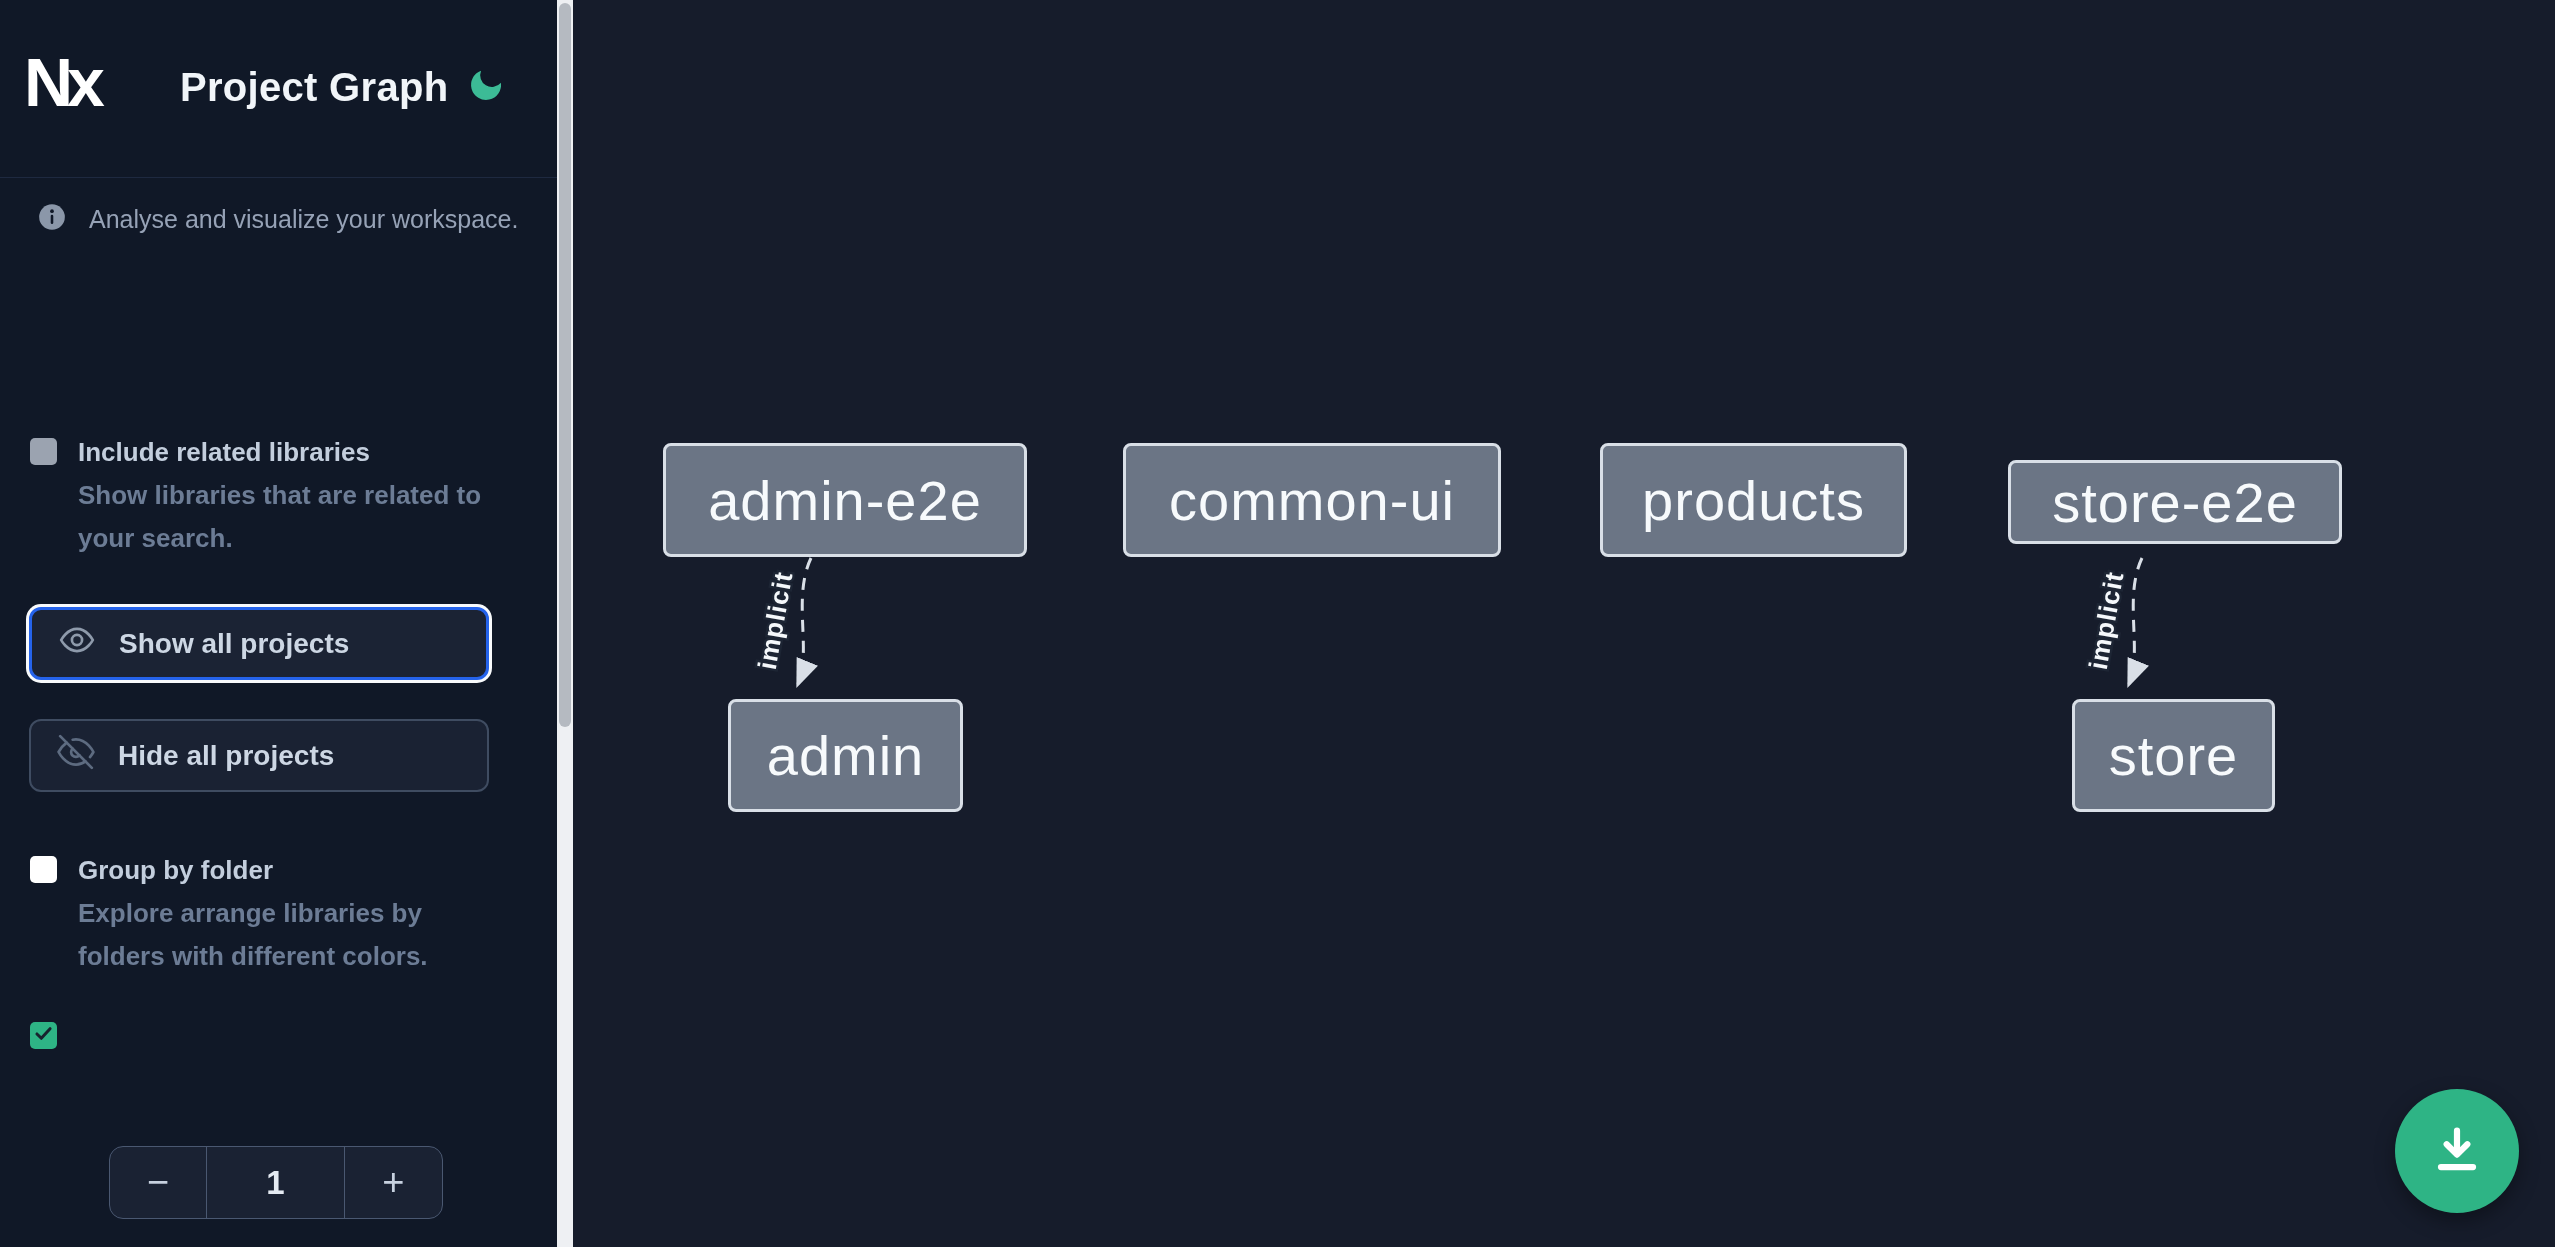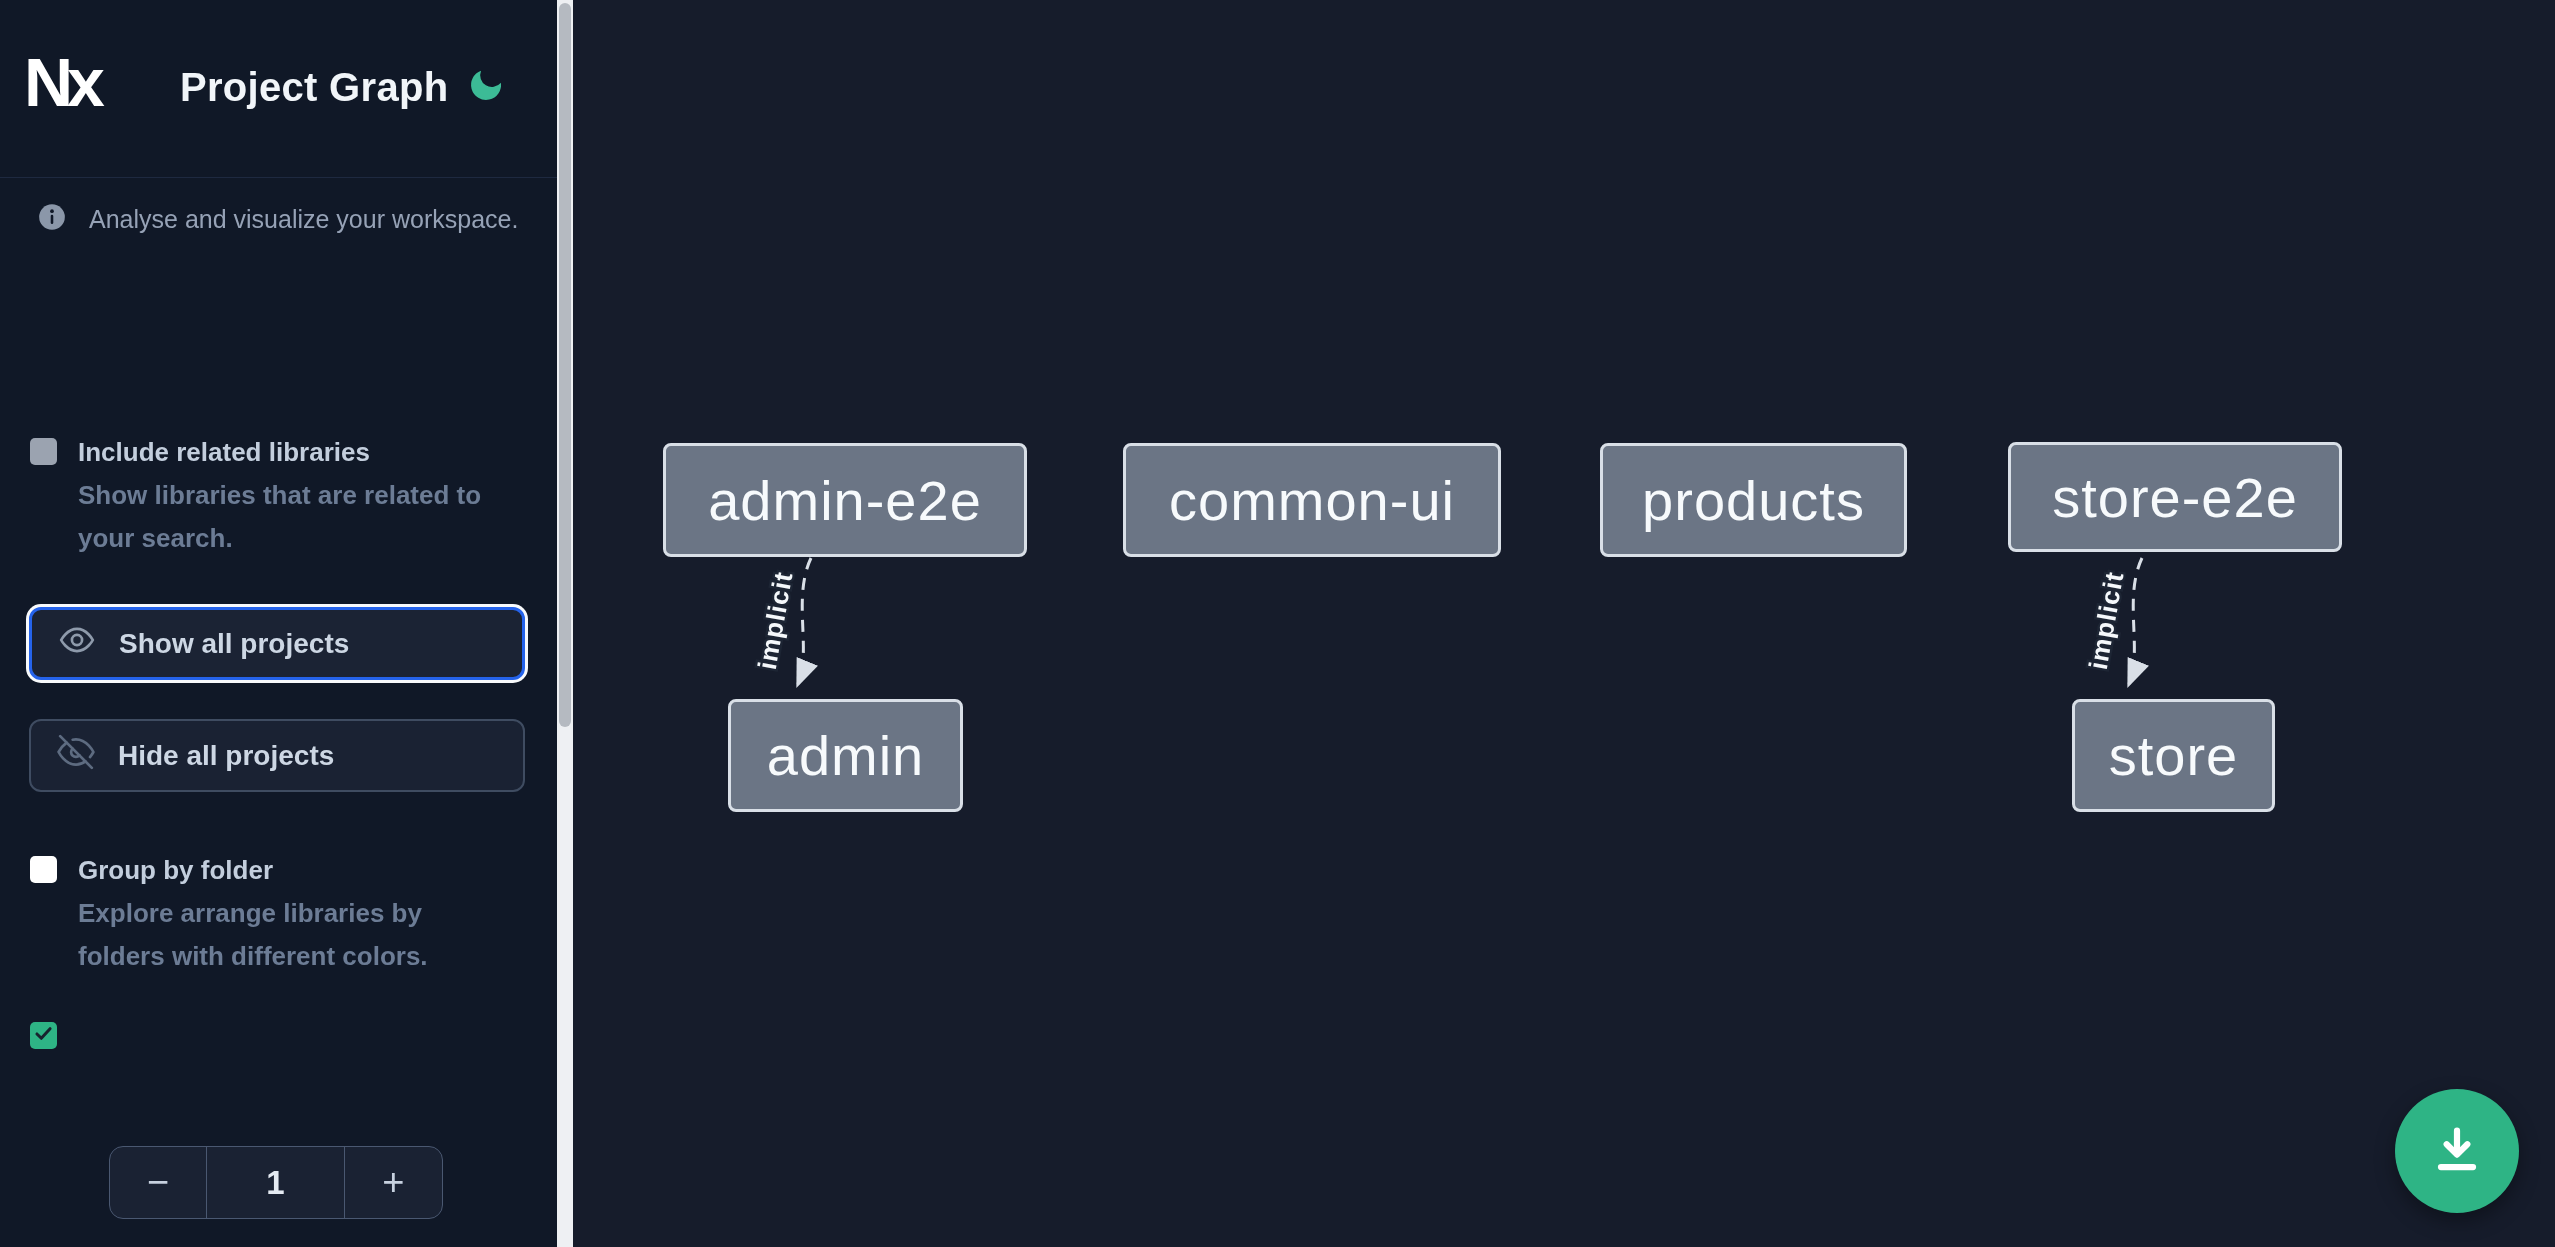--- a/index.html
+++ b/index.html
@@ -61,21 +61,21 @@
     flex:0 0 auto; width:27px; height:27px; border-radius:5px; margin-top:8px;
     display:flex; align-items:center; justify-content:center; cursor:pointer;
   }
   .cb-gray  { background:#9ba3b0; }
   .cb-white { background:#ffffff; }
   .cb-green { background:#2eb485; }
   .opt-label { font-size:26px; font-weight:700; color:#c3cedd; line-height:44px; cursor:pointer; }
   .opt-desc  { font-size:26px; font-weight:700; color:#6c7c95; line-height:43px; }
 
   .btn {
-    position:absolute; left:29px; width:496px; height:73px;
+    position:absolute; left:29px; width:460px; height:73px;
     border-radius:12px; background:#1a2233;
     display:flex; align-items:center; gap:23px; padding-left:26px;
     font-family:"Liberation Sans", sans-serif;
     font-size:28px; font-weight:600; color:#cdd7e4; cursor:pointer;
   }
   .btn-focus {
     top:607px; border:3px solid #2563eb;
     box-shadow:0 0 0 3px #f8fafc; background:#1b2334;
   }
   .btn-plain { top:719px; border:2px solid #3f4c61; }
@@ -243,21 +243,21 @@
       <path class="edge" d="M 238 558 C 219 598, 239 650, 225 684" marker-end="url(#arrow)"></path>
       <text class="edge-label" transform="translate(211 622) rotate(-80)" text-anchor="middle">implicit</text>
 
       <path class="edge" d="M 1569 558 C 1550 598, 1570 650, 1556 684" marker-end="url(#arrow)"></path>
       <text class="edge-label" transform="translate(1542 622) rotate(-80)" text-anchor="middle">implicit</text>
     </svg>
 
     <div class="node" style="left:90px;  top:443px; width:364px; height:114px">admin-e2e</div>
     <div class="node" style="left:550px; top:443px; width:378px; height:114px">common-ui</div>
     <div class="node" style="left:1027px;top:443px; width:307px; height:114px">products</div>
-    <div class="node" style="left:1435px;top:442px; width:334px; height:110px">store-e2e</div>
+    <div class="node" style="left:1435px;top:460px; width:334px; height:84px">store-e2e</div>
     <div class="node" style="left:155px; top:699px; width:235px; height:113px">admin</div>
     <div class="node" style="left:1499px;top:699px; width:203px; height:113px">store</div>
 
   </main>
 
   <button class="fab">
     <span>
       <svg width="62" height="62" viewBox="0 0 24 24" fill="none" stroke="#ffffff" stroke-width="2.4" stroke-linecap="round" stroke-linejoin="round">
         <path d="M12 4.5v8.8"></path>
         <path d="M8 9.8l4 4 4-4"></path>

